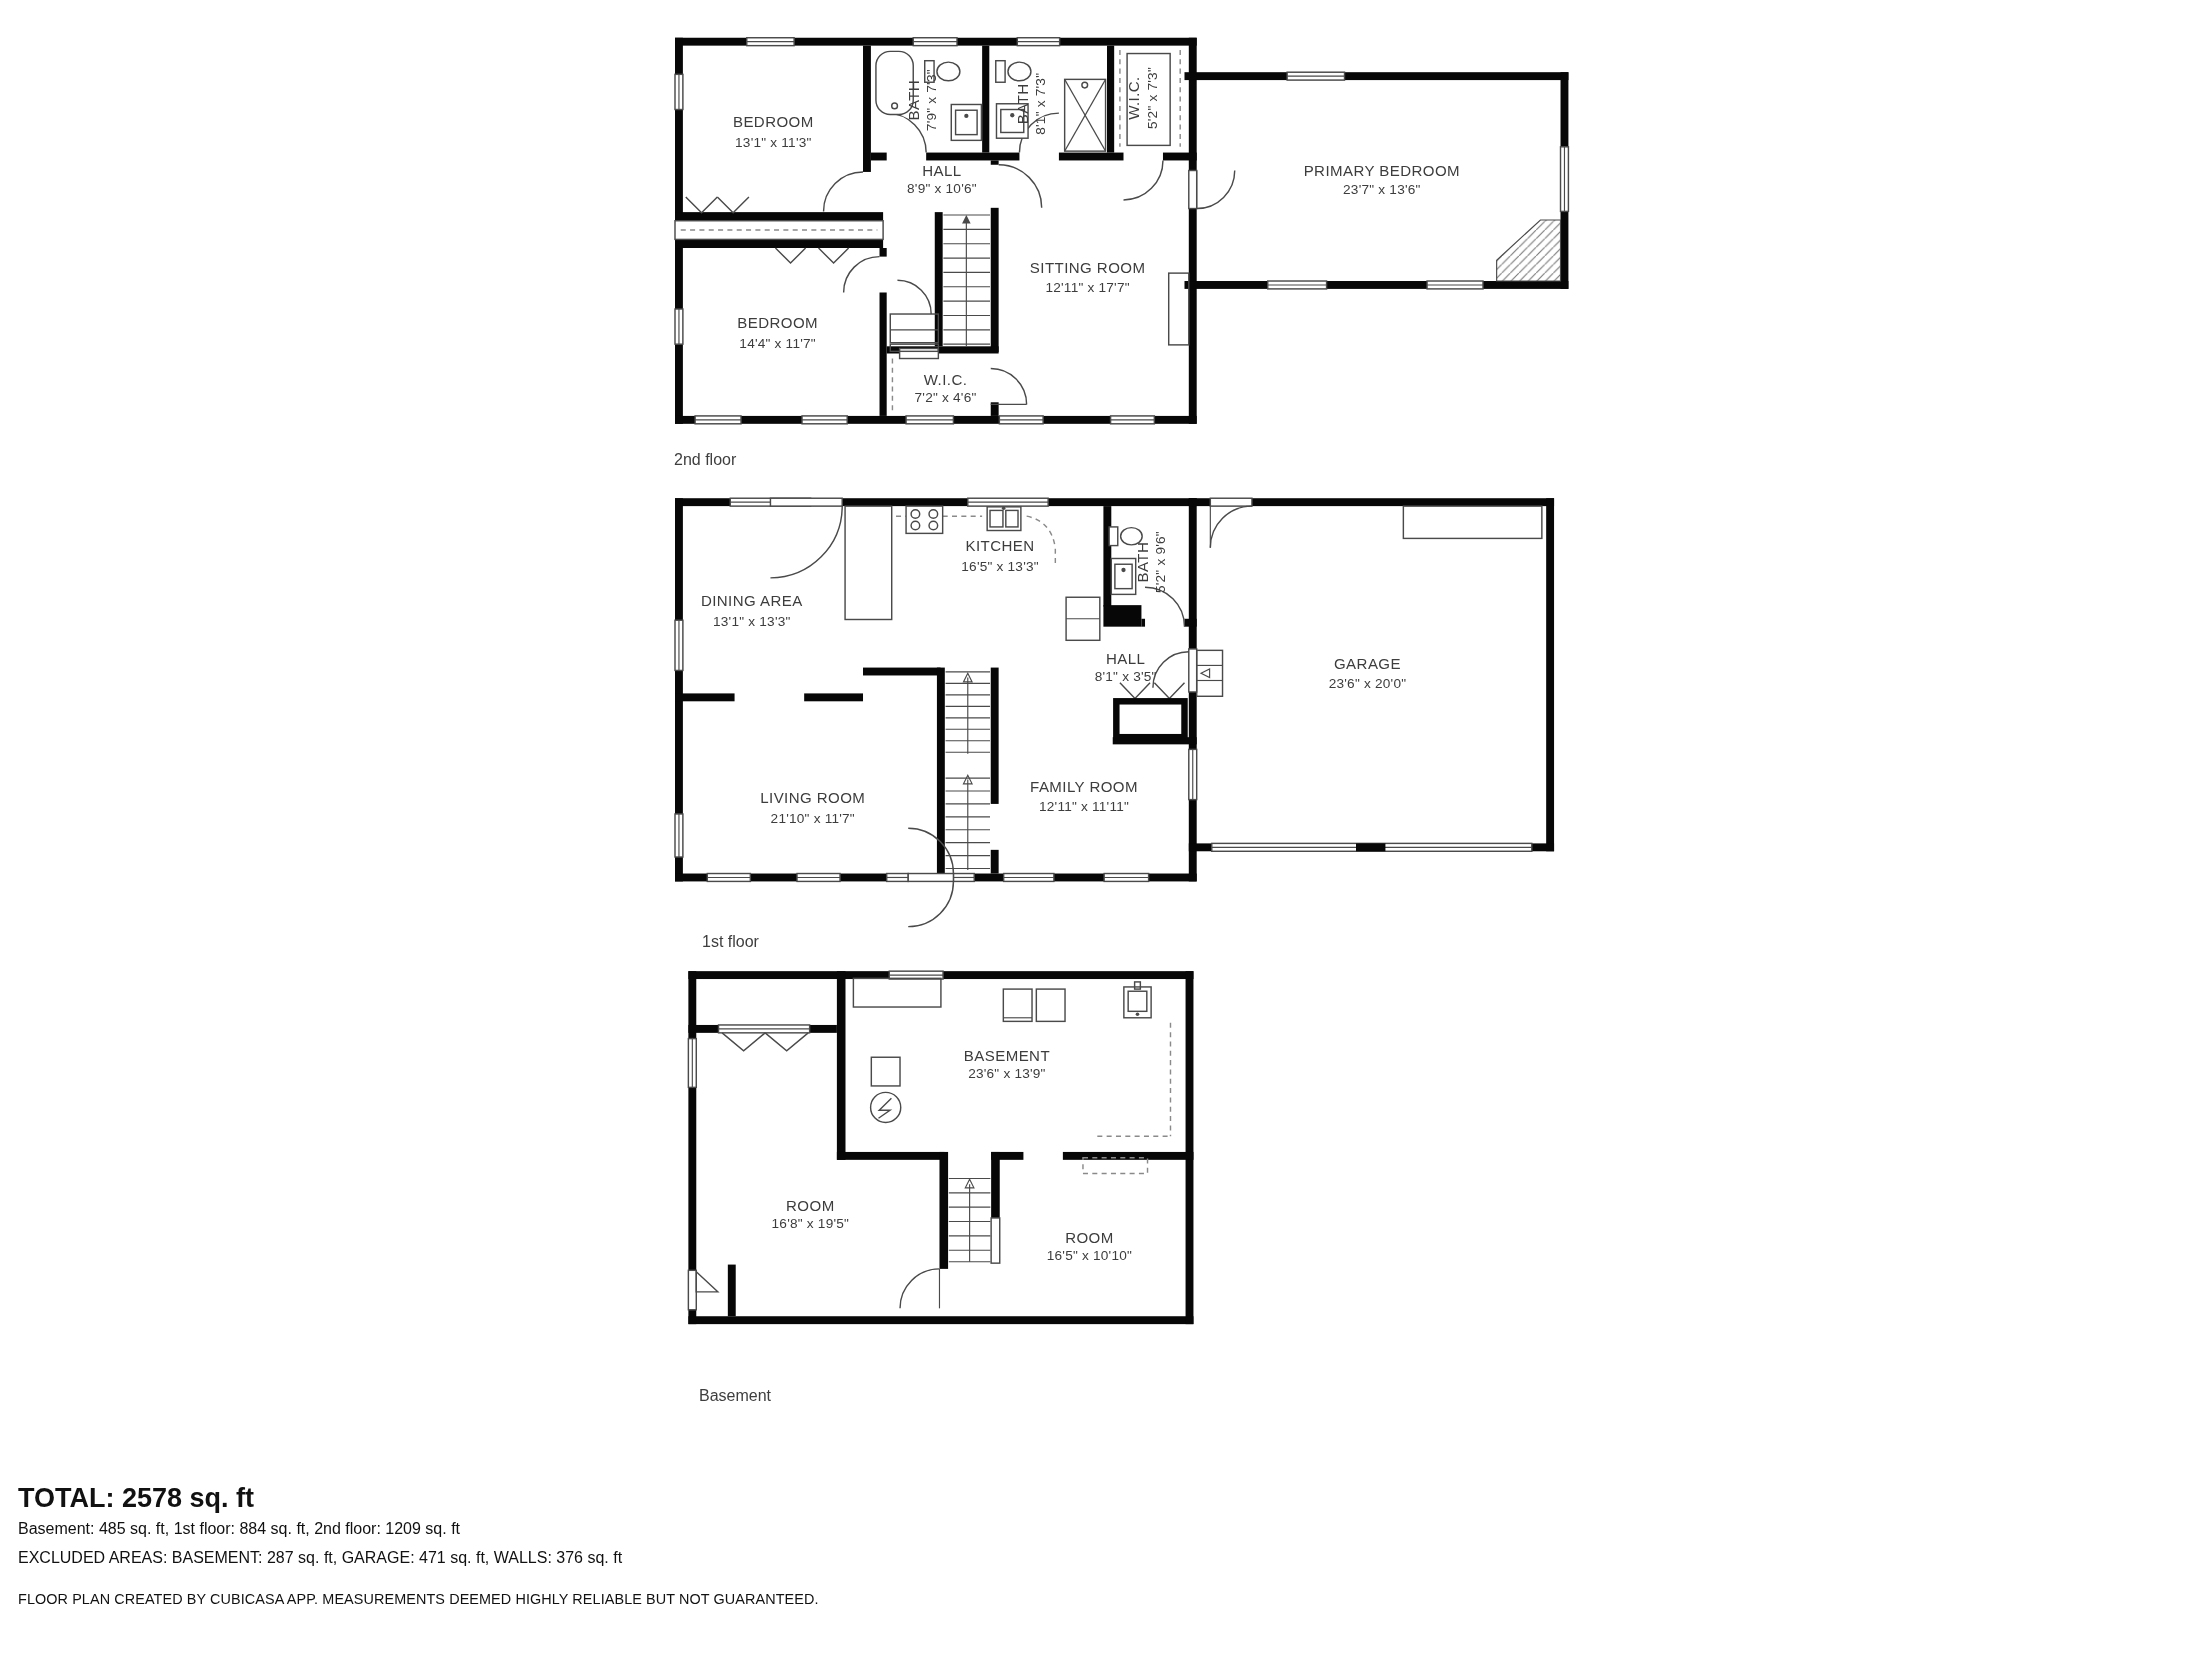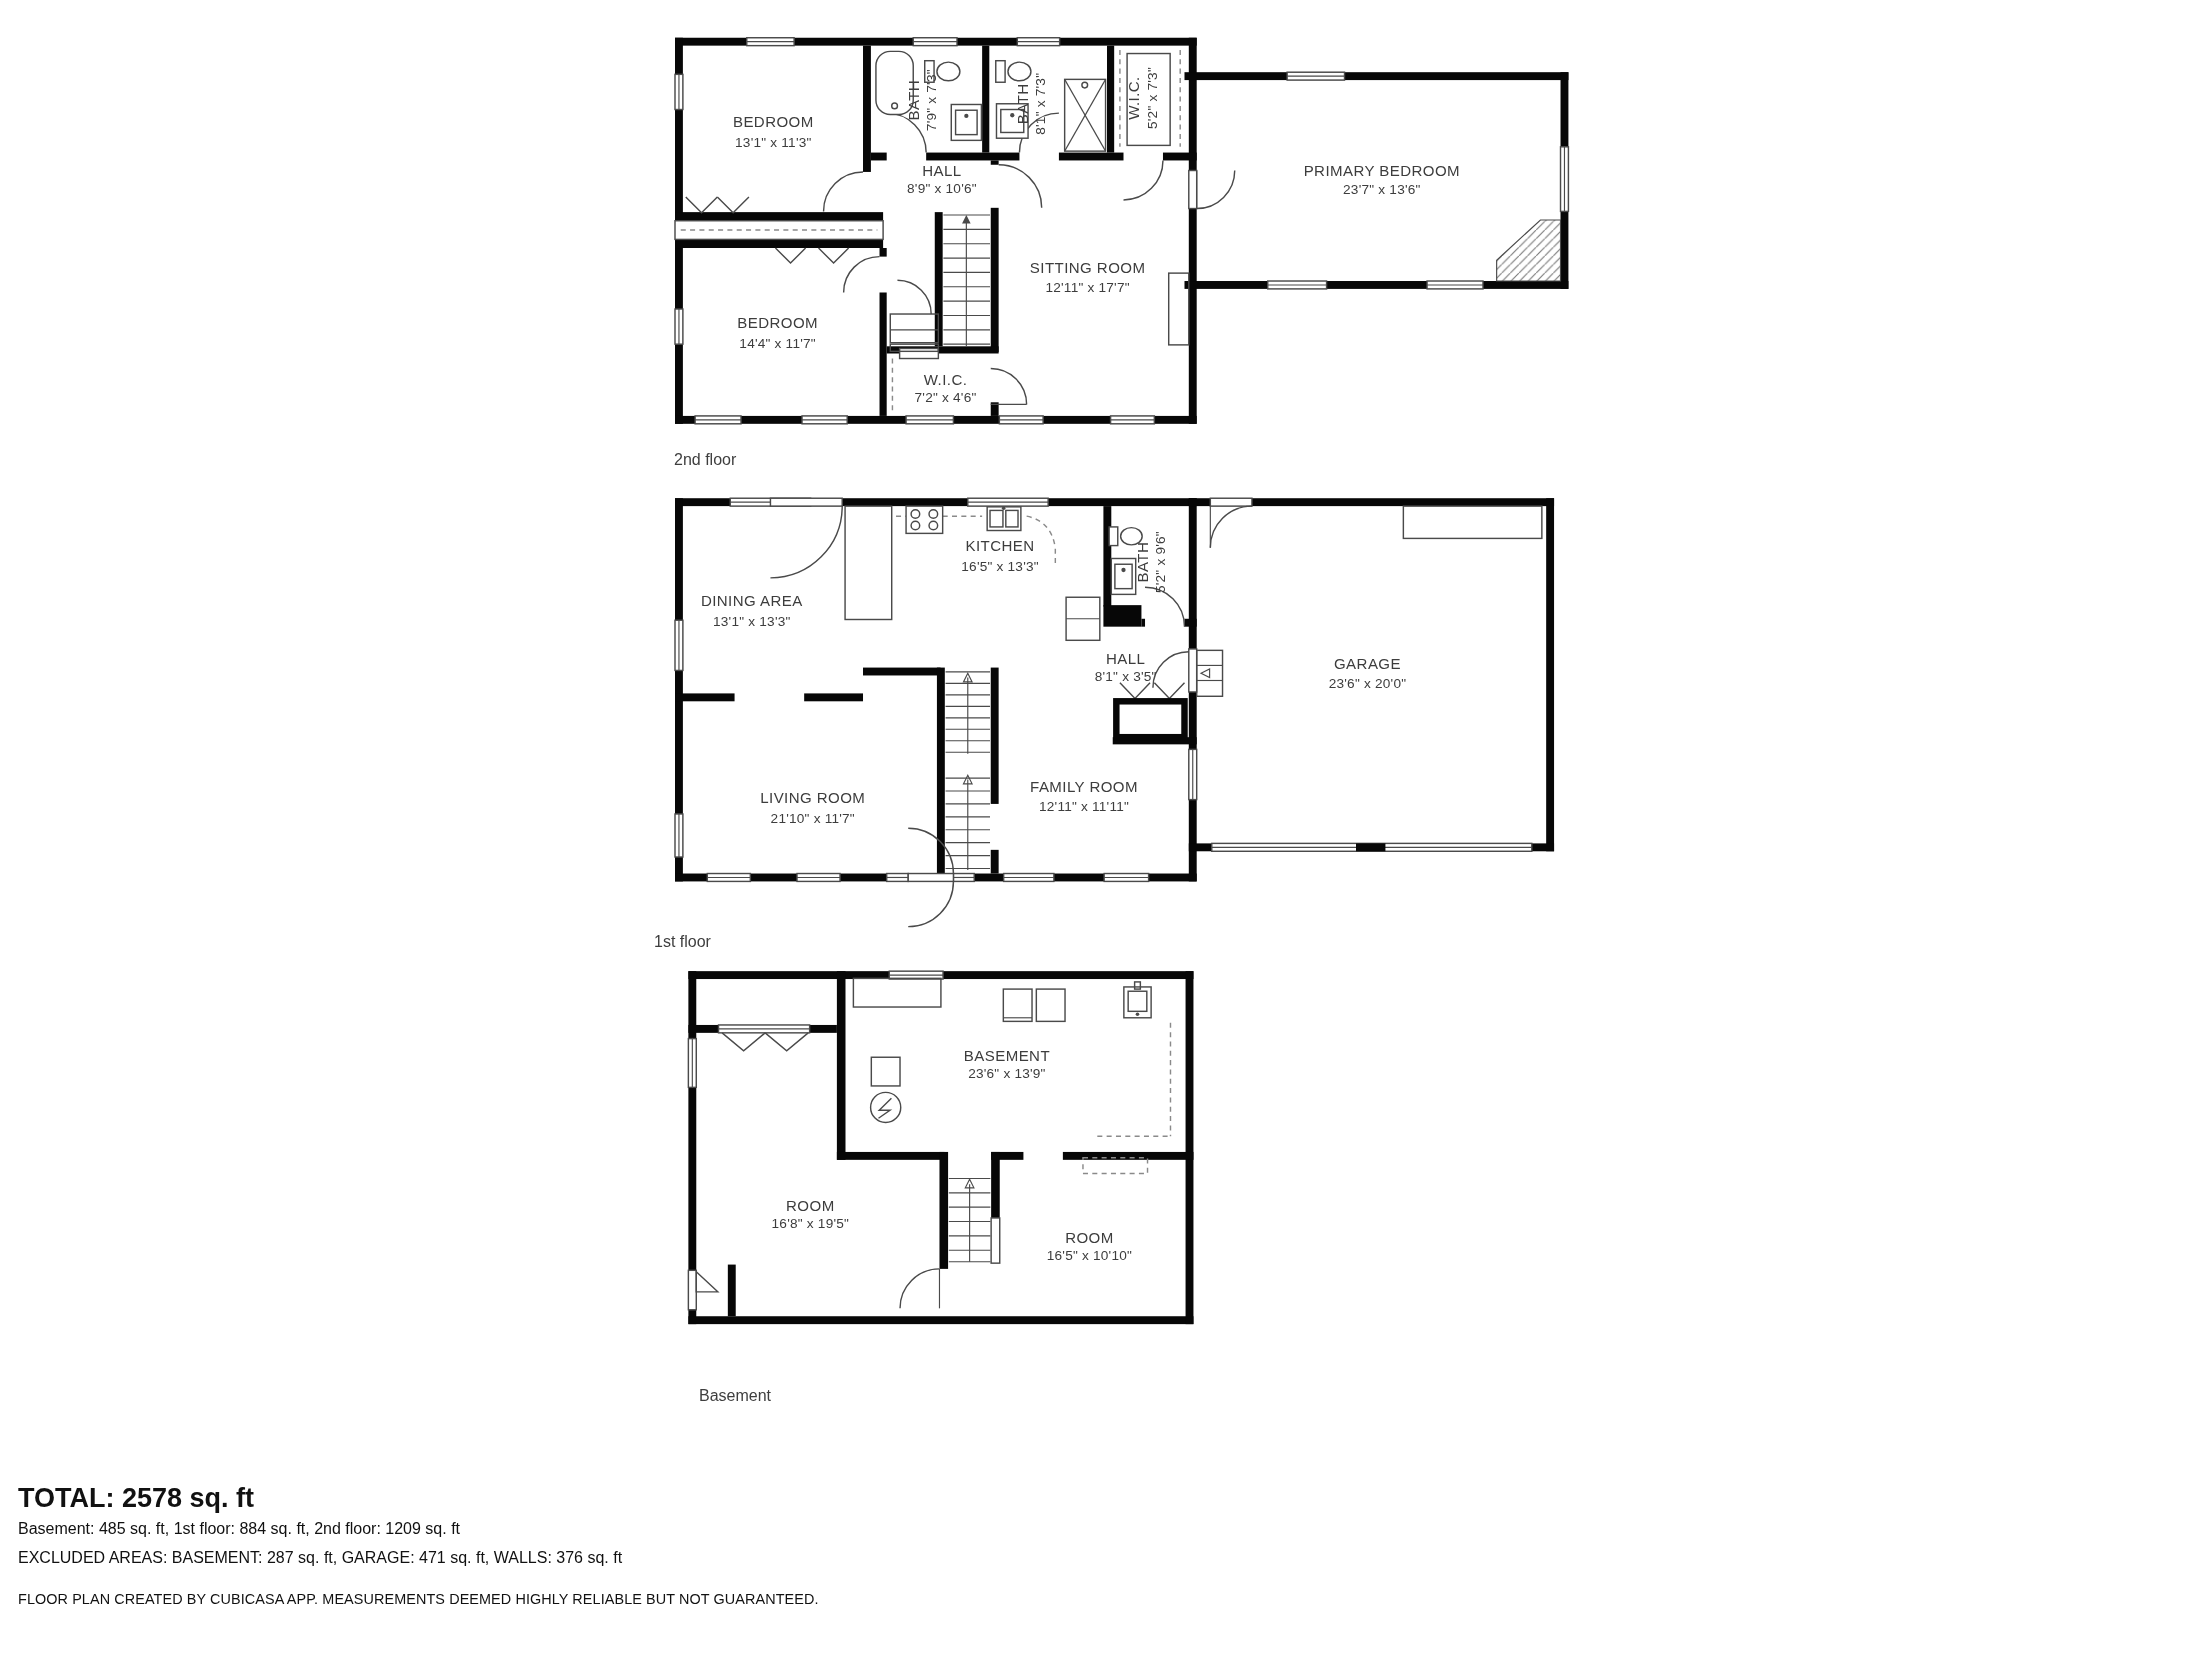--- a/index.html
+++ b/index.html
@@ -399,21 +399,21 @@
       <text class="rname" x="628" y="231">HALL</text>
       <text class="rdims" x="628" y="255">8'1" x 3'5"</text>
       <text class="rname" x="965" y="238">GARAGE</text>
       <text class="rdims" x="965" y="264">23'6" x 20'0"</text>
       <text class="rname" x="192" y="425">LIVING ROOM</text>
       <text class="rdims" x="192" y="453">21'10" x 11'7"</text>
       <text class="rname" x="570" y="410">FAMILY ROOM</text>
       <text class="rdims" x="570" y="436">12'11" x 11'11"</text>
     </g>
   </svg>
-  <div class="floor-label" style="left:654px;top:933px">1st floor</div>
+  <div class="floor-label" style="left:702px;top:933px">1st floor</div>
 
   <svg style="left:686px;top:969px" width="517" height="391" viewBox="0 0 720 545">
     <g>
       <rect class="wall" x="3" y="3" width="704" height="11"></rect>
       <rect class="wall" x="3" y="3" width="11" height="492"></rect>
       <rect class="wall" x="3" y="484" width="704" height="11"></rect>
       <rect class="wall" x="696" y="3" width="11" height="492"></rect>
       <rect class="wall" x="210" y="3" width="12" height="263"></rect>
       <rect class="wall" x="3" y="78" width="42" height="11"></rect>
       <rect class="wall" x="172" y="78" width="38" height="11"></rect>

